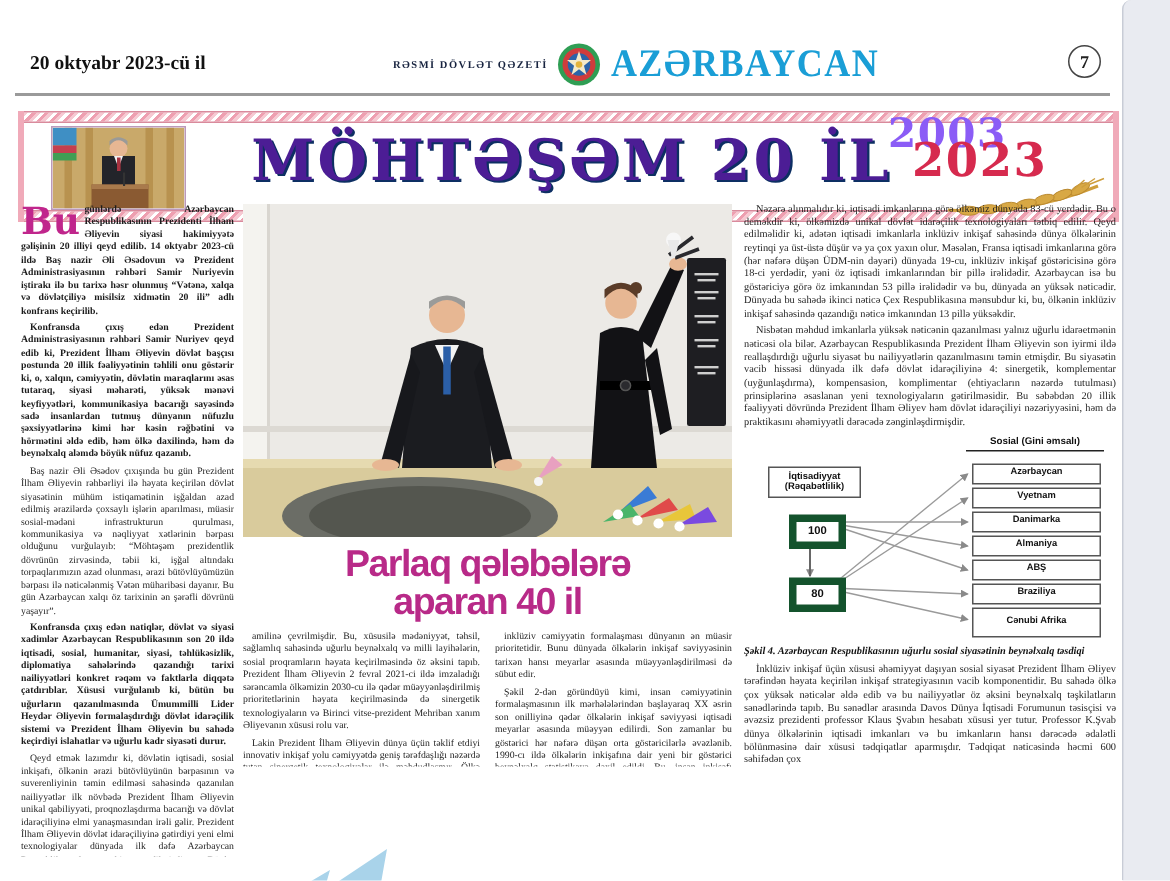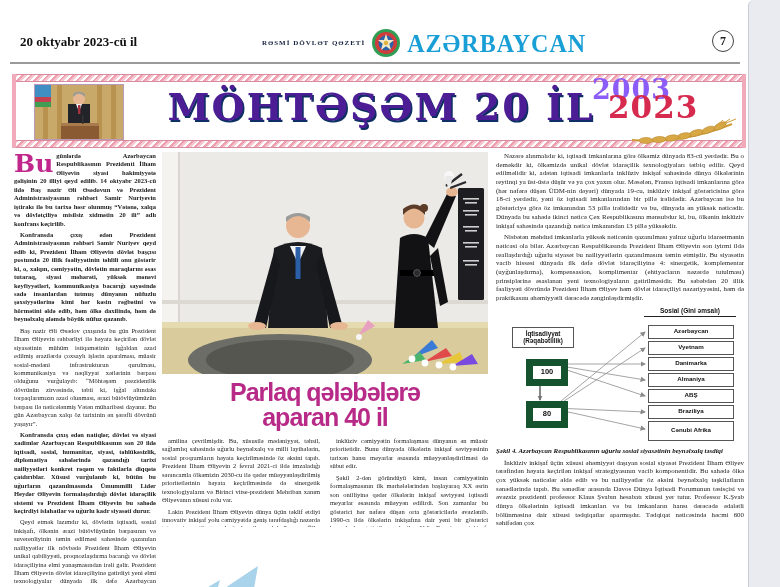--- a/index.html
+++ b/index.html
@@ -26,21 +26,21 @@
   .banner-orn.bottom{bottom:0;}
   .banner-photo{position:absolute;left:18px;top:10px;width:88px;height:54px;border:1px solid #b9b;overflow:hidden;}
   .banner-title{position:absolute;left:150px;top:12px;width:430px;text-align:center;
     font-family:"DejaVu Serif",serif;font-weight:bold;font-size:38px;line-height:1.1;color:#4c1d95;
     text-shadow:1.5px 1.5px 0 #0d2f63;letter-spacing:2px;white-space:nowrap;}
   .banner-years{position:absolute;left:576px;top:2px;width:140px;font-family:"DejaVu Serif",serif;font-weight:bold;}
   .year-top{color:#8b5cf6;font-size:27px;line-height:1;letter-spacing:1px;}
   .year-bottom{color:#d62a4e;font-size:31px;line-height:1;margin-top:-11px;margin-left:16px;letter-spacing:1px;}
   .wheat{position:absolute;left:612px;top:44px;width:110px;height:26px;}
   
-  .content{position:absolute;left:0;top:152px;width:748px;height:435px;overflow:hidden;}
+  .content{position:absolute;left:0;top:136px;width:748px;height:435px;overflow:hidden;}
   .col-left{position:absolute;left:14px;top:0;width:142px;height:435px;overflow:hidden;
     font-size:6.5px;line-height:1.3;color:#1c1c1c;text-align:justify;}
   .col-left p{margin:0 0 3px 0;text-indent:6px;}
   .col-left p.lead{text-indent:0;font-weight:bold;}
   .col-left p.bold{font-weight:bold;}
   .dropcap{float:left;font-size:25px;line-height:0.85;font-weight:bold;color:#c0268c;margin:1px 3px 0 0;font-family:"DejaVu Serif",serif;}
   .col-center{position:absolute;left:162px;top:0;width:326px;height:435px;overflow:hidden;}
   .photo{width:326px;height:222px;overflow:hidden;background:#e9e8e4;}
   .article-title{margin-top:6px;text-align:center;font-family:"Liberation Sans",sans-serif;font-weight:bold;
     color:#b82a88;font-size:25px;line-height:0.98;letter-spacing:-1px;}
@@ -51,21 +51,21 @@
   .mid-col p{margin:0 0 3px 0;text-indent:6px;}
   .col-right{position:absolute;left:496px;top:0;width:248px;height:435px;overflow:hidden;
     font-size:6.9px;line-height:1.26;color:#1c1c1c;text-align:justify;}
   .col-right p{margin:0 0 3px 0;text-indent:8px;}
   
   .figure{position:relative;width:248px;height:138px;margin:4px 0 2px 0;font-family:"Liberation Sans",sans-serif;}
   .fig-header{position:absolute;left:148px;top:0;width:92px;text-align:center;font-size:6.5px;font-weight:bold;
     border-bottom:1px solid #222;padding-bottom:1px;color:#111;}
   .econ-box{position:absolute;left:16px;top:20px;width:58px;border:1px solid #555;background:#fff;
     font-size:6.3px;font-weight:bold;text-align:center;padding:2px 1px;color:#111;line-height:1.2;}
-  .val-box{position:absolute;left:30px;width:28px;height:13px;border:7px solid #14532d;background:#fff;
+  .val-box{position:absolute;left:30px;width:28px;height:13px;border:5px solid #14532d;background:#fff;
     display:flex;align-items:center;justify-content:center;font-size:7.5px;font-weight:bold;color:#111;}
   .val-top{top:52px;}
   .val-bottom{top:94px;}
   .country-box{position:absolute;left:152px;width:84px;height:12px;border:1px solid #555;background:#fff;
     display:flex;align-items:center;justify-content:center;font-size:6.2px;font-weight:bold;color:#111;text-align:center;line-height:1.05;}
   .fig-lines{position:absolute;left:0;top:0;width:248px;height:138px;}
   .fig-caption{font-family:"Liberation Serif",serif;font-weight:bold;font-style:italic;font-size:6.9px;
     line-height:1.3;color:#111;margin:2px 0 3px 0;text-align:justify;}
   
   .blue-arrow{position:absolute;left:186px;top:560px;width:72px;height:40px;}

